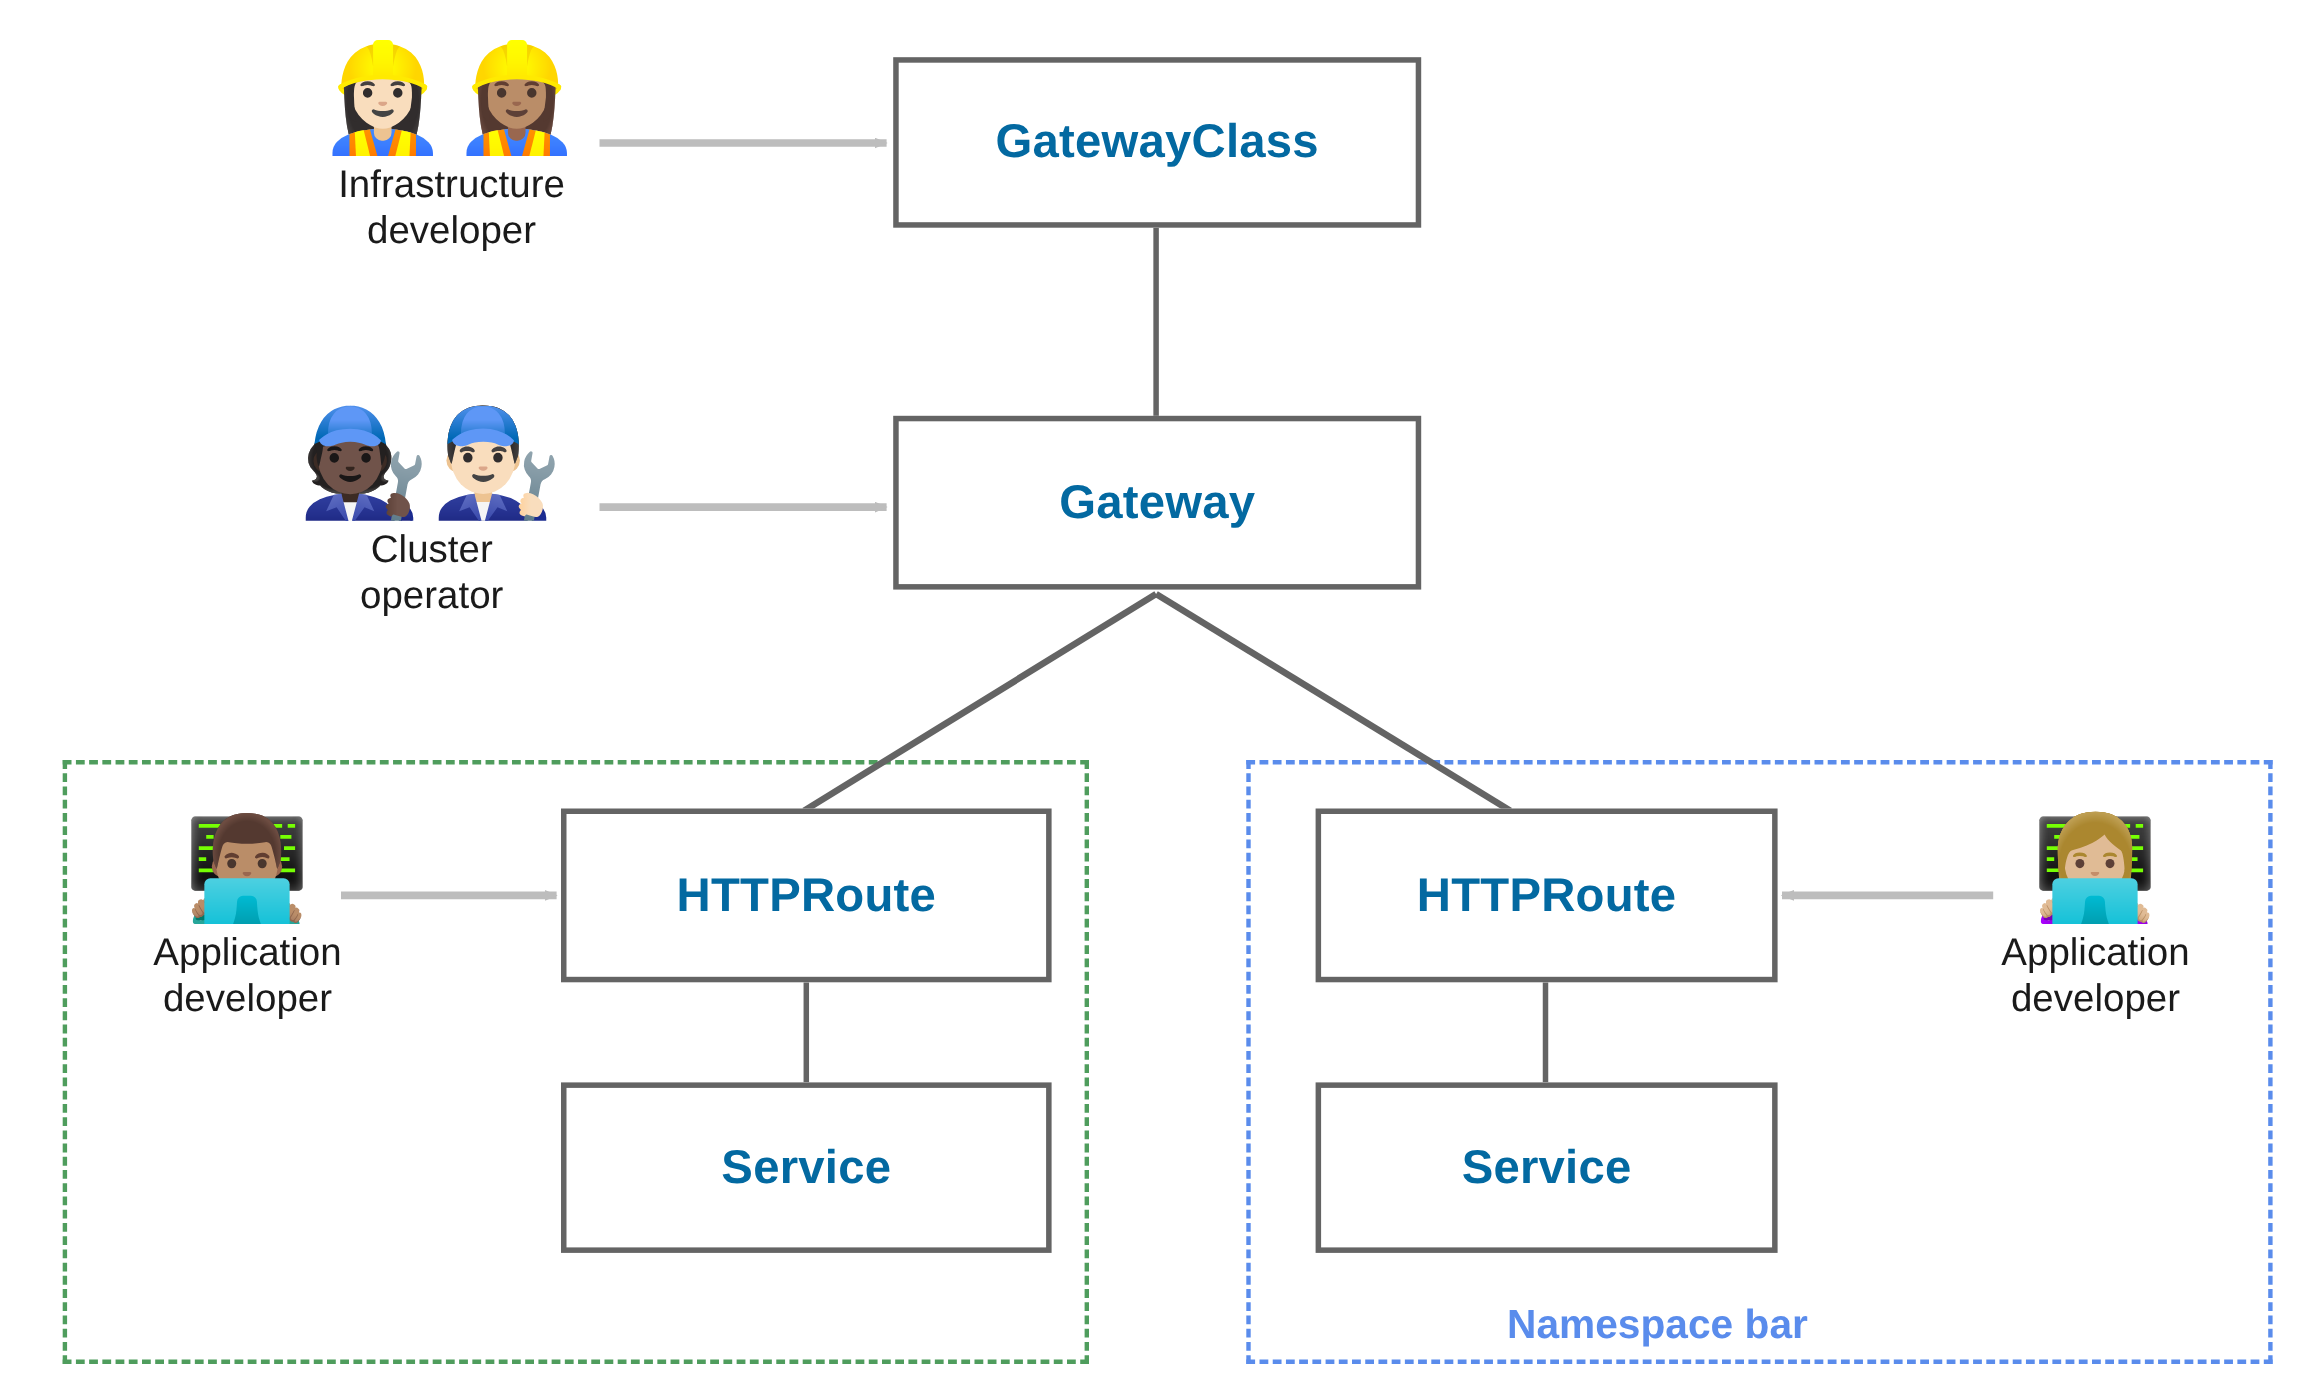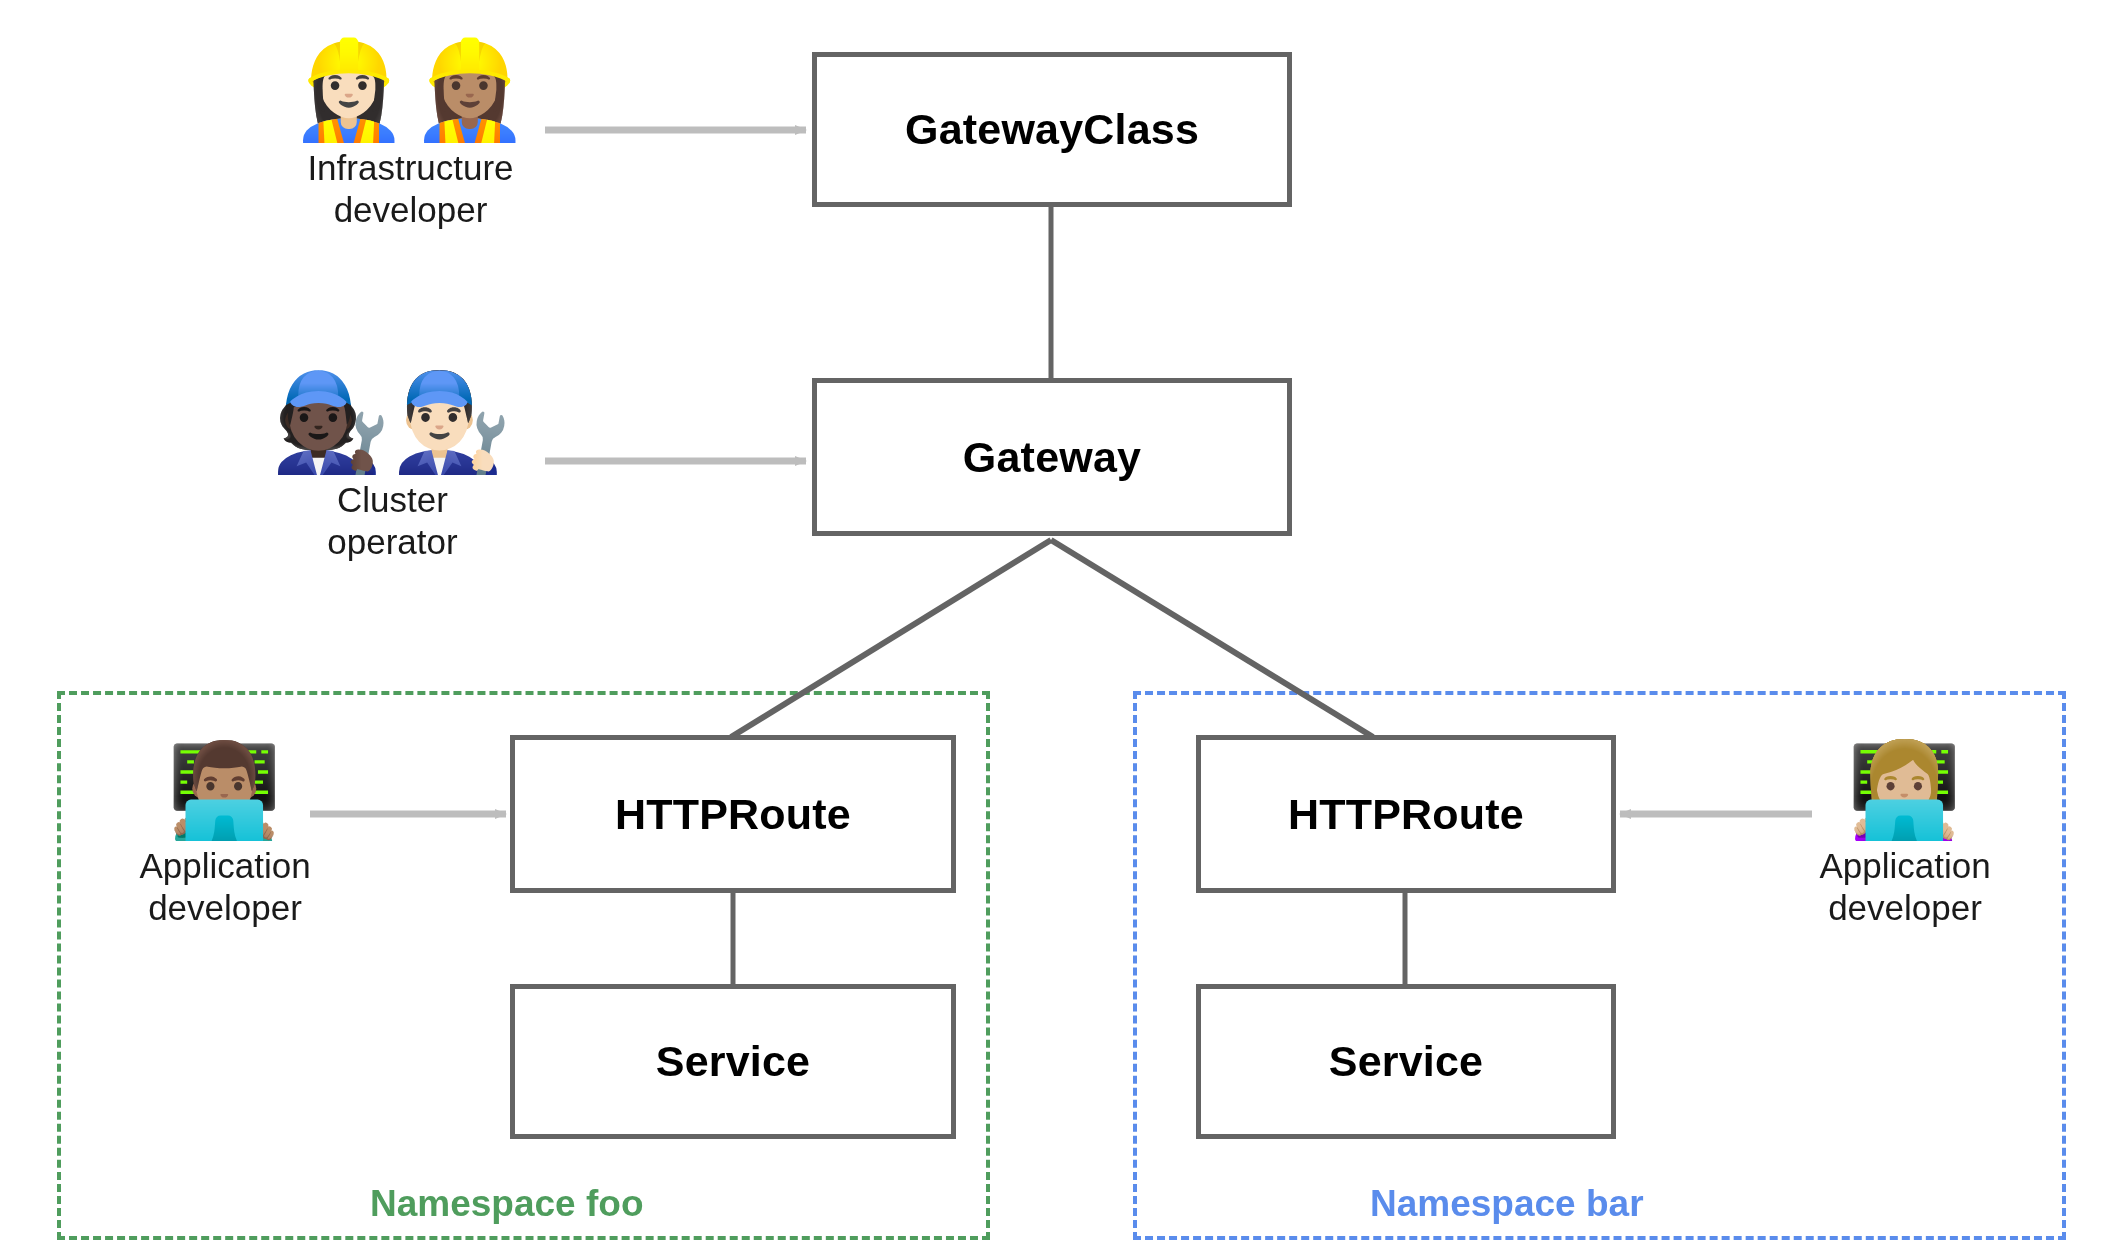--- a/index.html
+++ b/index.html
@@ -29,21 +29,21 @@
     border: 5px solid #646464;
     background: #ffffff;
     display: flex;
     align-items: center;
     justify-content: center;
   }
   .node-label {
     font-family: "Liberation Sans", sans-serif;
     font-size: 43px;
     font-weight: bold;
-    color: #000000;
+    color: #0369a1;
     letter-spacing: 0.2px;
     white-space: nowrap;
   }
   .ns-box {
     position: absolute;
     box-sizing: border-box;
     background: transparent;
   }
   .ns-foo {
     border: 4px dashed #4f9d5d;
@@ -163,17 +163,16 @@
     <div class="persona-caption">Application
 developer</div>
   </div>
 
   <div class="persona" style="left:1790px; top:742px; width:230px;">
     <div class="persona-emoji-single">👩🏼‍💻</div>
     <div class="persona-caption">Application
 developer</div>
   </div>
 
-  <div class="ns-title ns-title-foo" style="left:370px; top:1183px;">Namespace foo</div>
 
   <div class="ns-title ns-title-bar" style="left:1370px; top:1183px;">Namespace bar</div>
 
 </div>
 
 </body></html>

